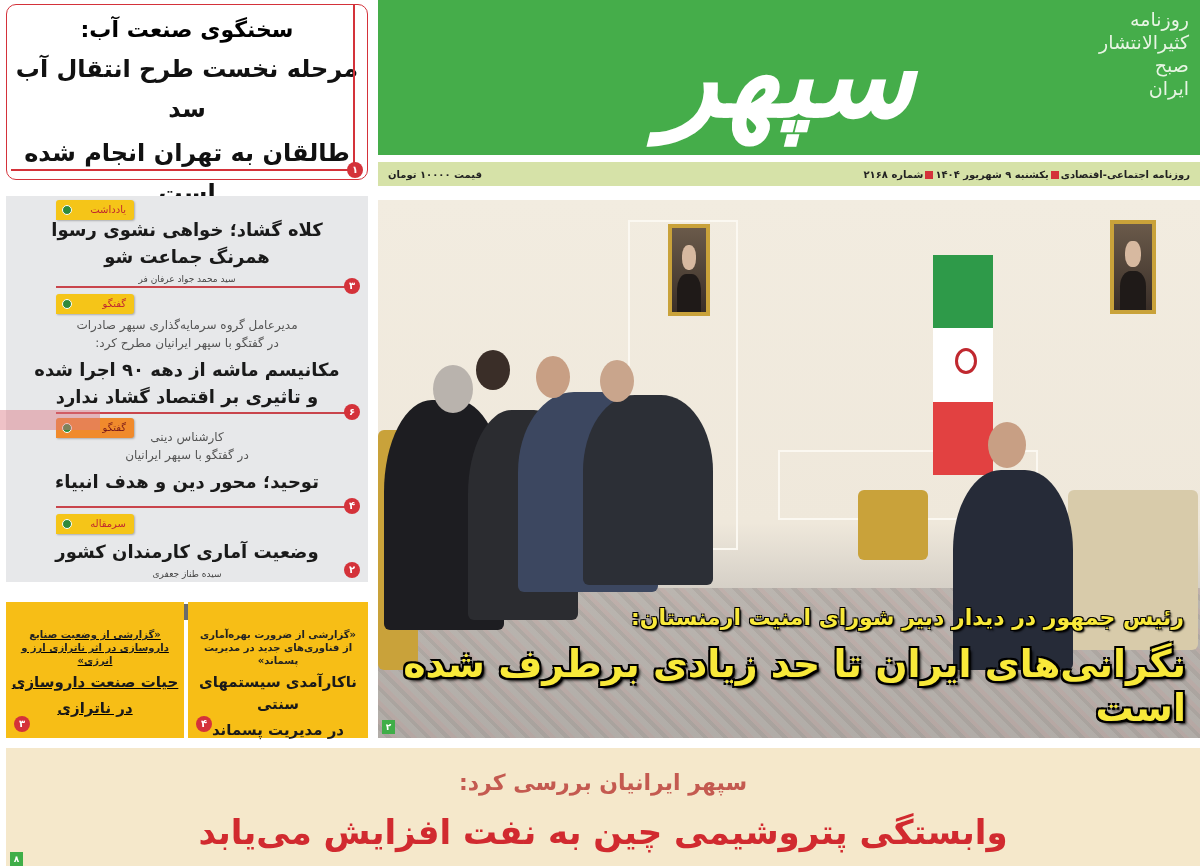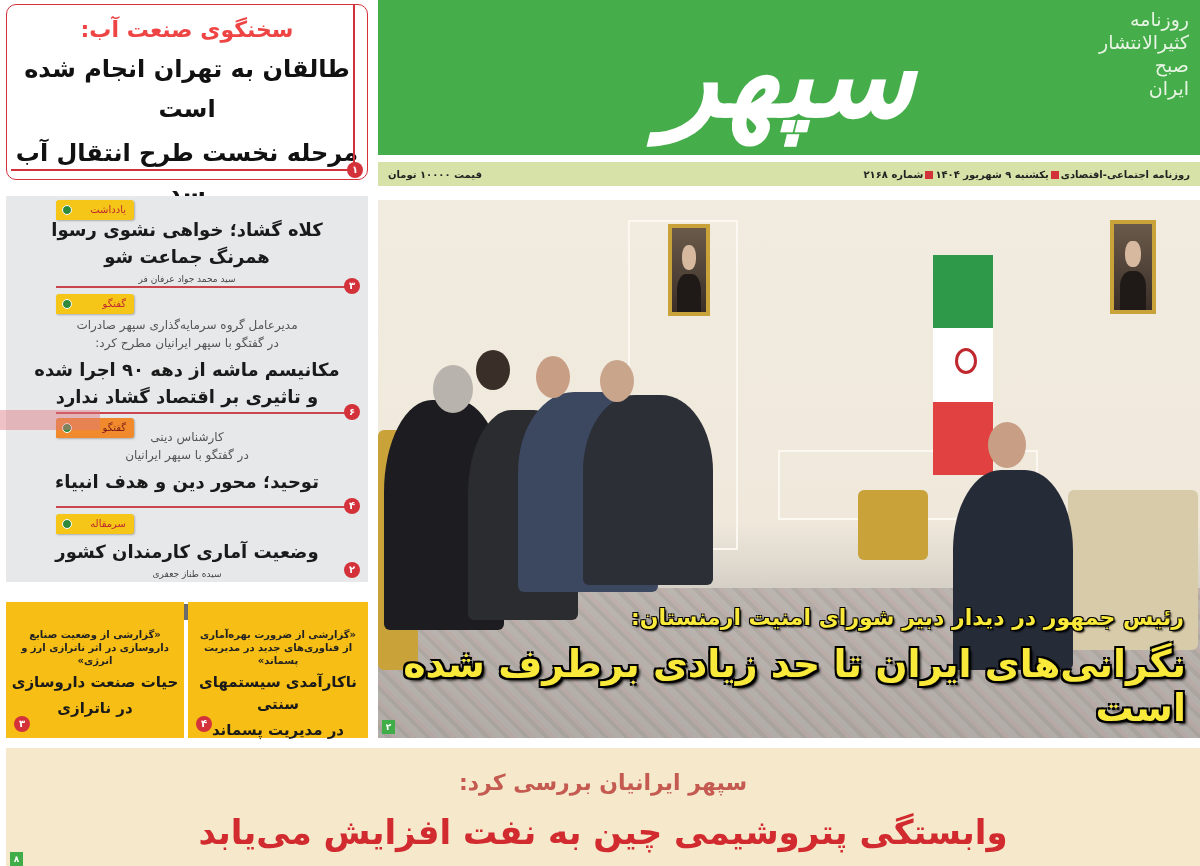--- a/index.html
+++ b/index.html
@@ -11,21 +11,21 @@
     position: absolute; left: 6px; top: 4px; width: 362px; height: 176px;
     border: 1.5px solid #d4323a; border-radius: 10px; background: #fff;
     text-align: center; padding-top: 10px;
   }
   .lead-box .inner-line {
     position: absolute; right: 12px; top: 0; width: 2px; height: 166px; background: #d4323a;
   }
   .lead-box .bottom-line {
     position: absolute; left: 4px; right: 12px; bottom: 8px; height: 2px; background: #d4323a;
   }
-  .lead-kicker { font-size: 22px; font-weight: bold; color: #ef4444; line-height: 30px; }
+  .lead-kicker { font-size: 22px; font-weight: bold; color: #000000; line-height: 30px; }
   .lead-title { font-size: 24px; font-weight: bold; color: #111; line-height: 40px; margin-top: 4px; }
   .page-badge {
     position: absolute; width: 16px; height: 16px; border-radius: 50%;
     background: #d4323a; color: #fff; font-size: 10px; line-height: 16px; text-align: center; font-weight: bold;
   }
 
   
   .masthead {
     position: absolute; left: 378px; top: 0; width: 822px; height: 155px; background: #45ad4a;
     overflow: hidden;
@@ -132,22 +132,22 @@
   .bottom-banner .bkicker { font-size: 22px; font-weight: bold; color: #c45a50; line-height: 30px; margin-top: 20px; }
   .bottom-banner .btitle { font-size: 34px; font-weight: bold; color: #d12a2f; line-height: 48px; margin-top: 10px; }
 </style>
 </head>
 <body>
 
 <div class="lead-box">
   <div class="inner-line"></div>
   <div class="bottom-line"></div>
   <div class="lead-kicker">سخنگوی صنعت آب:</div>
+  <div class="lead-title">مرحله نخست طرح انتقال آب سد</div>
   <div class="lead-title">طالقان به تهران انجام شده است</div>
-  <div class="lead-title">مرحله نخست طرح انتقال آب سد</div>
   <span class="page-badge" style="right:4px; bottom:1px;">۱</span>
 </div>
 
 <div class="masthead">
   <div class="logo">سپهر ایرانیان</div>
   <div class="tagline">
     <div>روزنامه</div>
     <div>کثیرالانتشار</div>
     <div>صبح ایران</div>
   </div>
@@ -214,21 +214,21 @@
 <div class="yellow-wrap">
   <div class="yellow-header">
     <span class="label">پیشخوان گزارش اختصاصی</span>
   </div>
   <div class="ybox" style="right:0; width:180px;">
     <div class="quote">«گزارشی از ضرورت بهره‌آماری از فناوری‌های جدید در مدیریت پسماند»</div>
     <div class="ytitle">ناکارآمدی سیستمهای سنتی</div>
     <div class="ytitle">در مدیریت پسماند</div>
     <span class="page-badge">۴</span>
   </div>
-  <div class="ybox" style="left:0; width:178px;">
+  <div class="ybox" style="left:0; width:178px;text-decoration:underline;">
     <div class="quote">«گزارشی از وضعیت صنایع داروسازی در اثر ناترازی ارز و انرژی»</div>
     <div class="ytitle">حیات صنعت داروسازی</div>
     <div class="ytitle">در ناترازی</div>
     <span class="page-badge">۳</span>
   </div>
 </div>
 
 <div class="photo">
   <div class="panel" style="left:250px; top:20px; width:110px; height:330px;"></div>
   <div class="panel" style="left:400px; top:250px; width:260px; height:70px;"></div>

